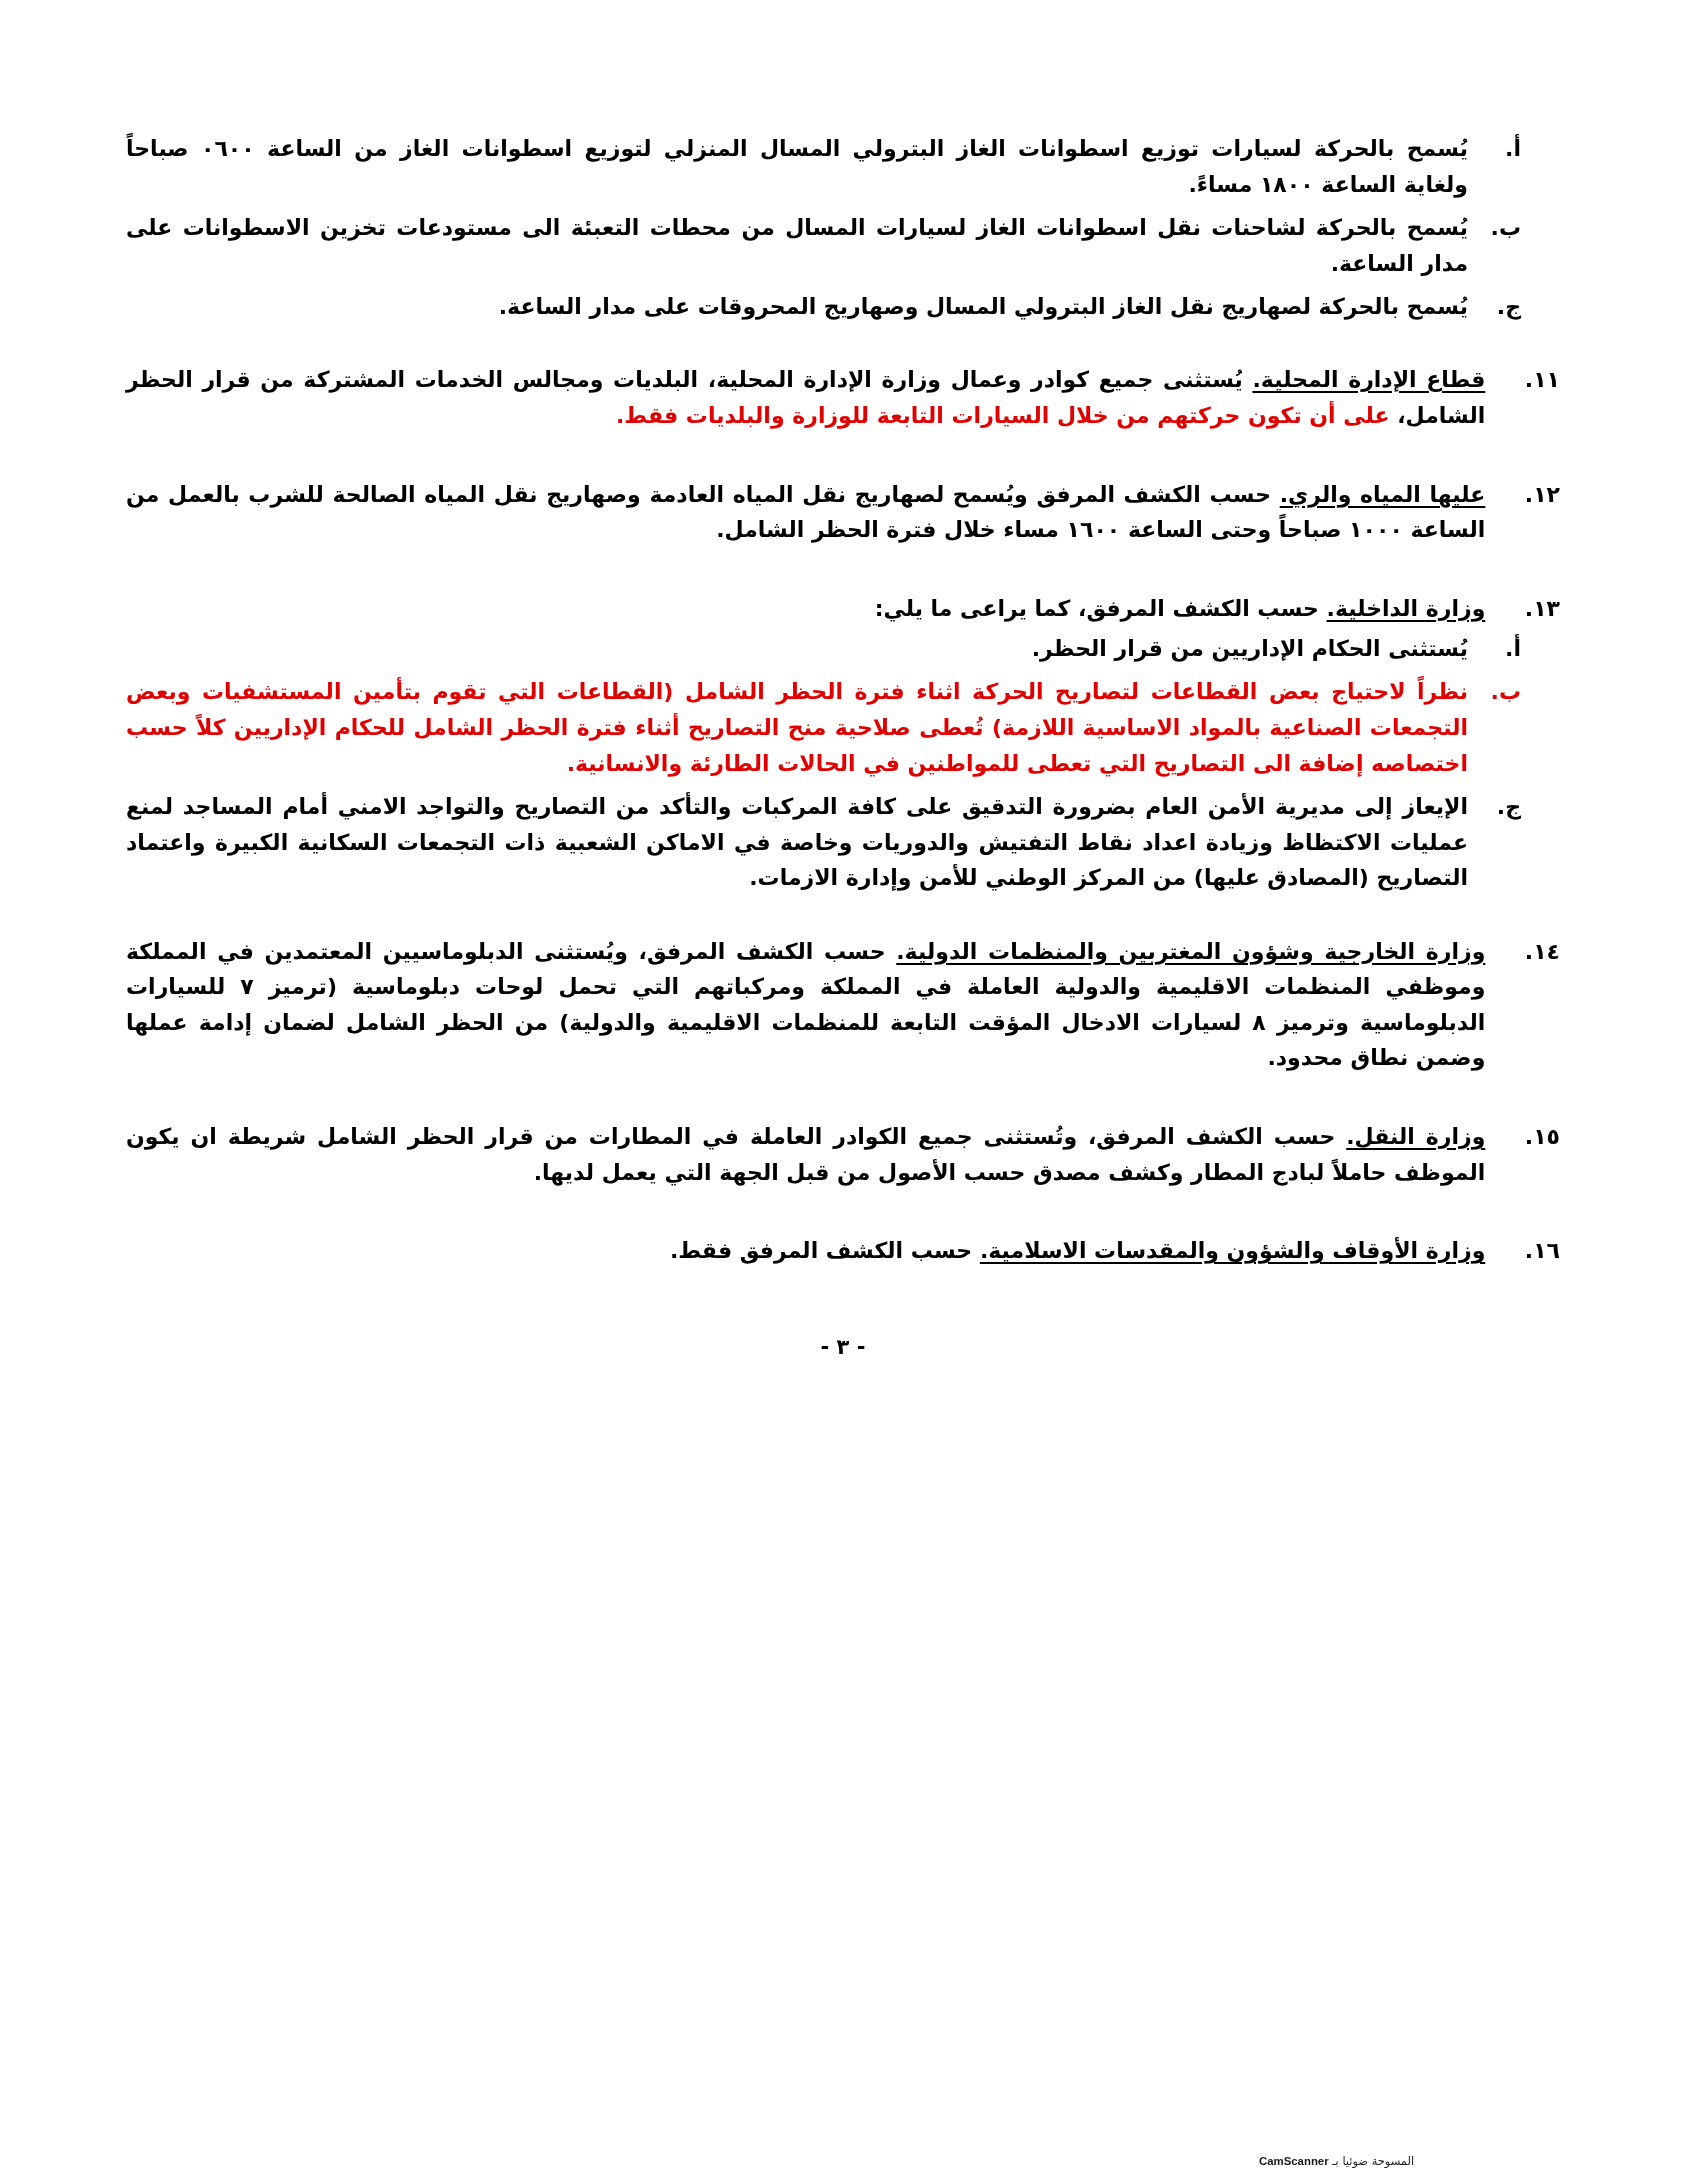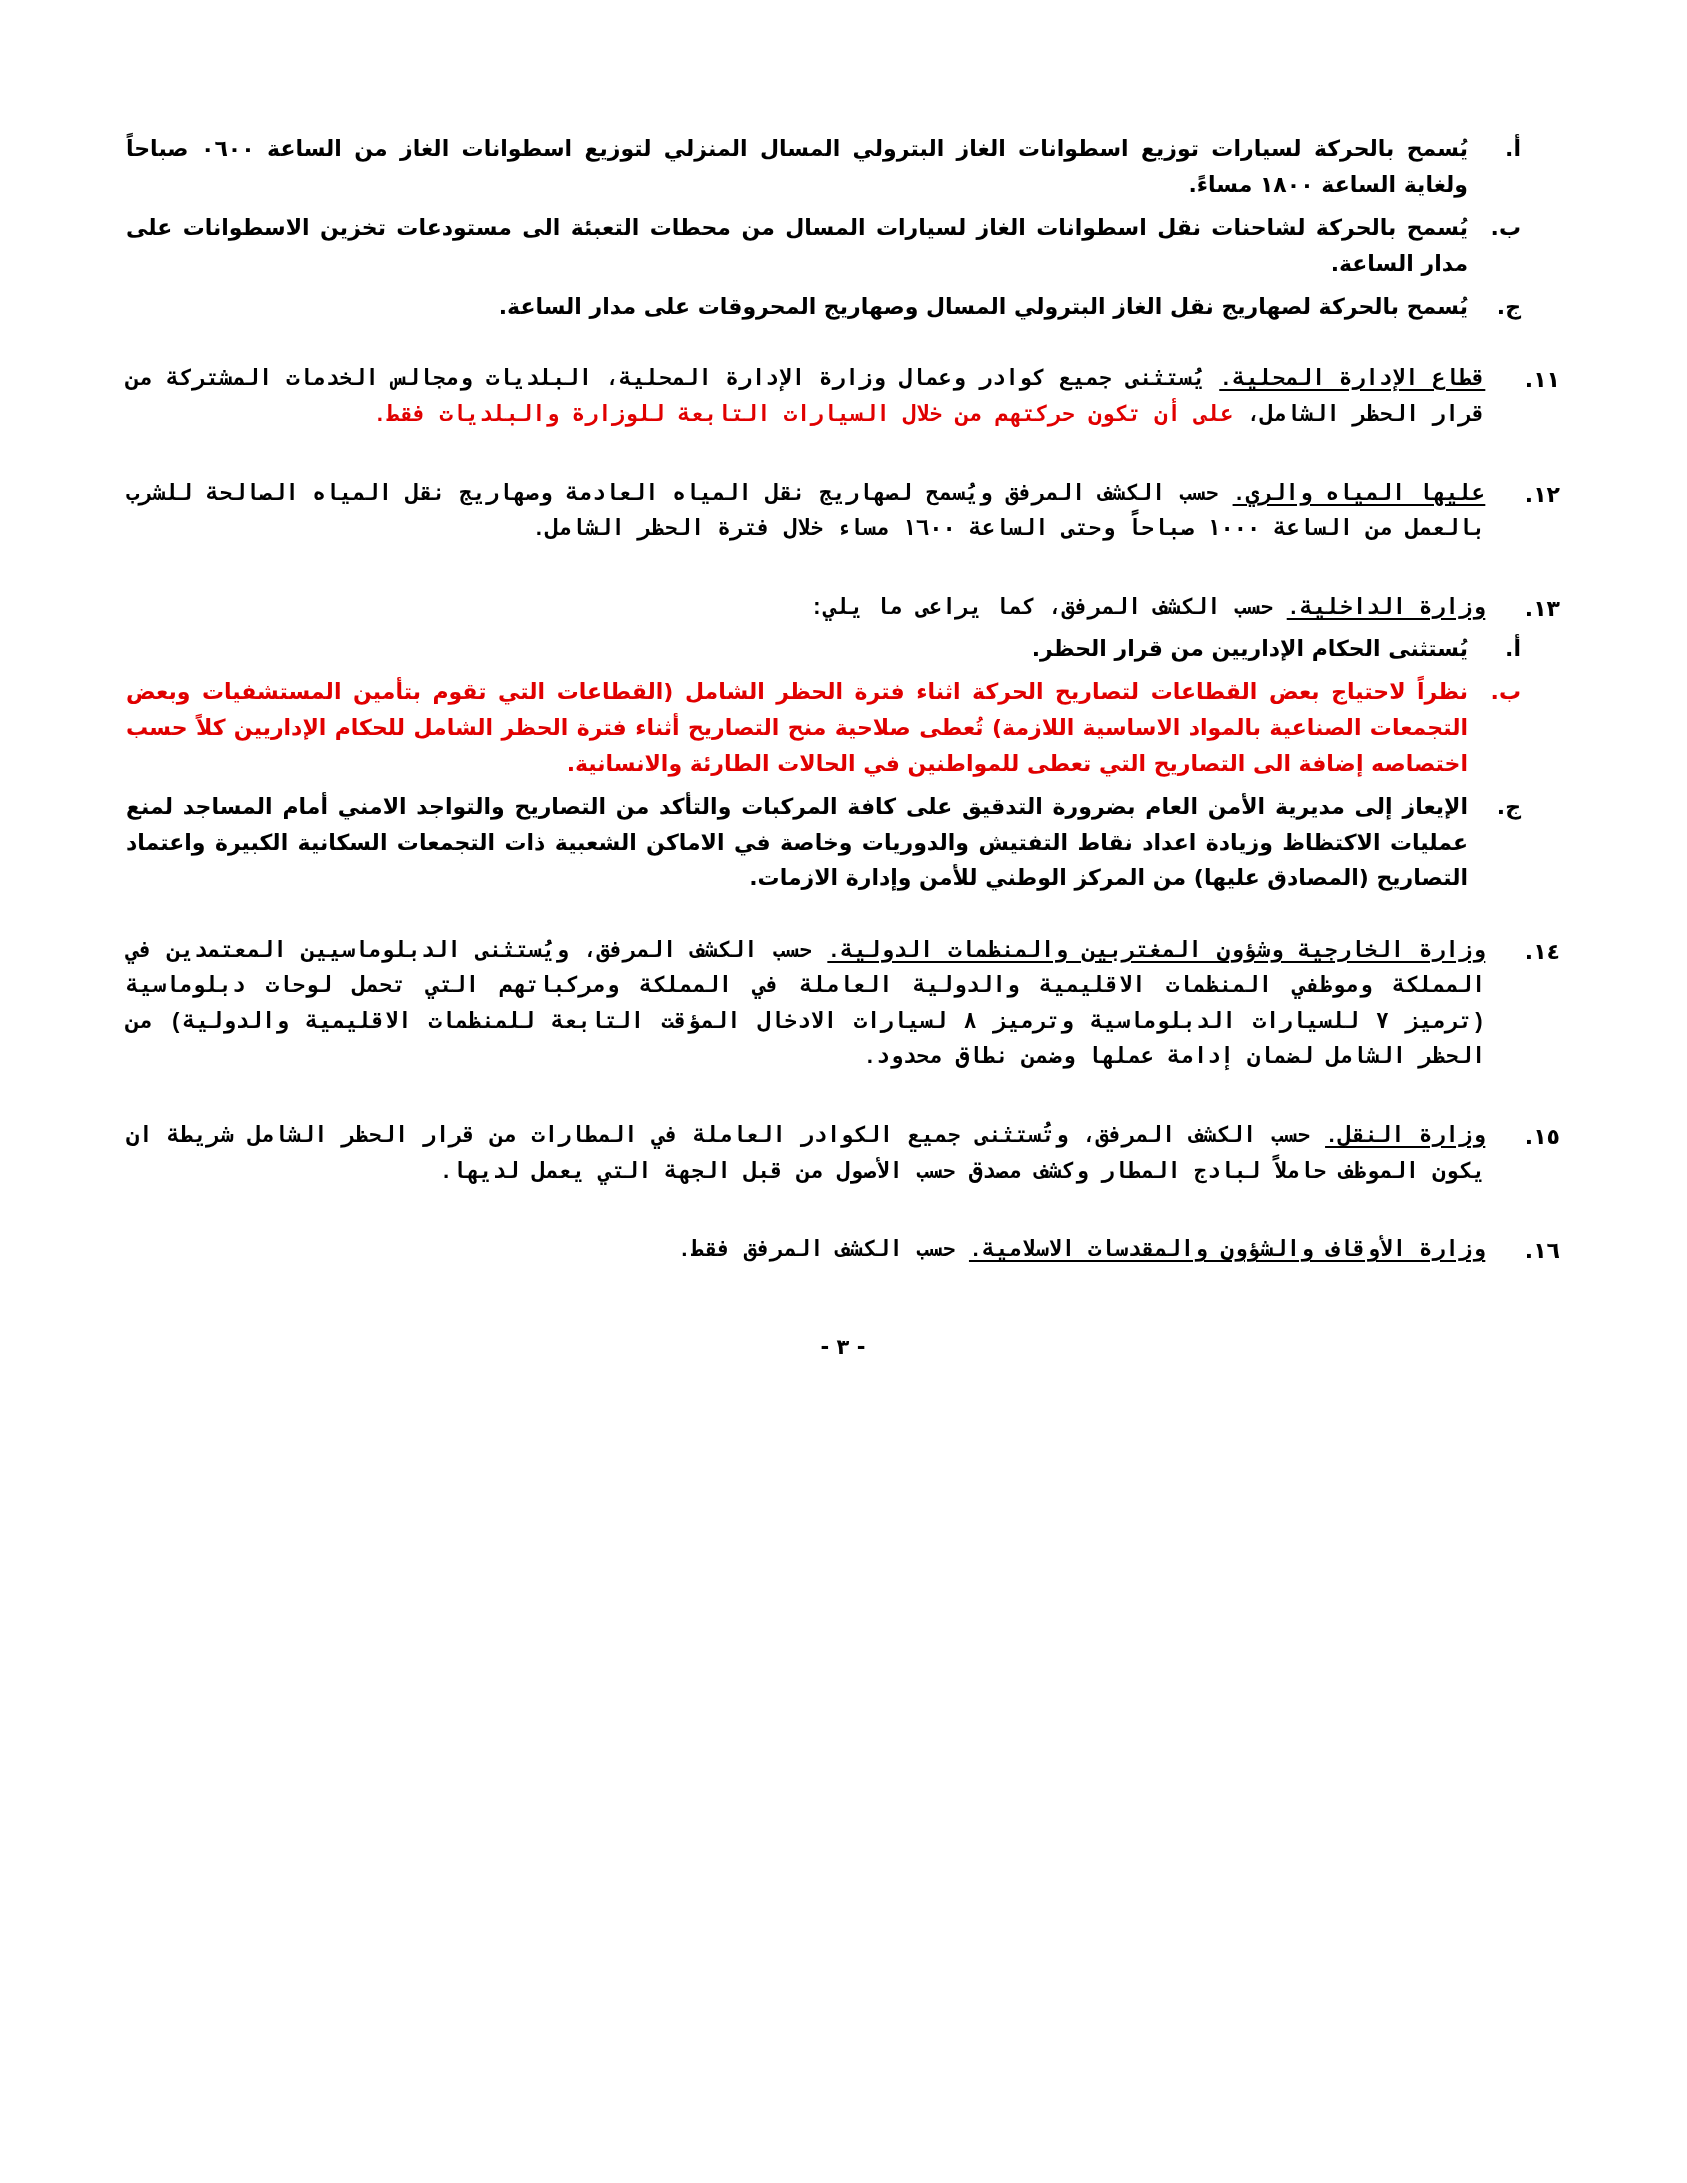--- a/index.html
+++ b/index.html
@@ -34,21 +34,20 @@
   .item-num {
     flex: 0 0 auto;
     width: 66px;
     text-align: right;
     padding-left: 8.7px;
     white-space: nowrap;
     font-weight: bold;
   }
   .item-body {
     flex: 1 1 auto;
-    font-family: Liberation Mono, monospace;
   }
   
   .subitem {
     display: flex;
     flex-direction: row;
     align-items: flex-start;
     margin-bottom: 7.9px;
   }
   .sub-letter {
     flex: 0 0 auto;
@@ -193,15 +192,19 @@
 
   <div class="body-text item">
     <div class="item-num">١٦.</div>
     <div class="item-body" style="text-align:right;">
       <span class="u">وزارة الأوقاف والشؤون والمقدسات الاسلامية.</span><span> حسب الكشف المرفق فقط.</span>
     </div>
   </div>
 
   <div class="page-number">- ٣ -</div>
 
+  <div class="scan-footer">
+    <span>المسوحة ضوئيا بـ</span>
+    <span class="brand">CamScanner</span>
+  </div>
 
 </div>
 
 
 </body></html>

